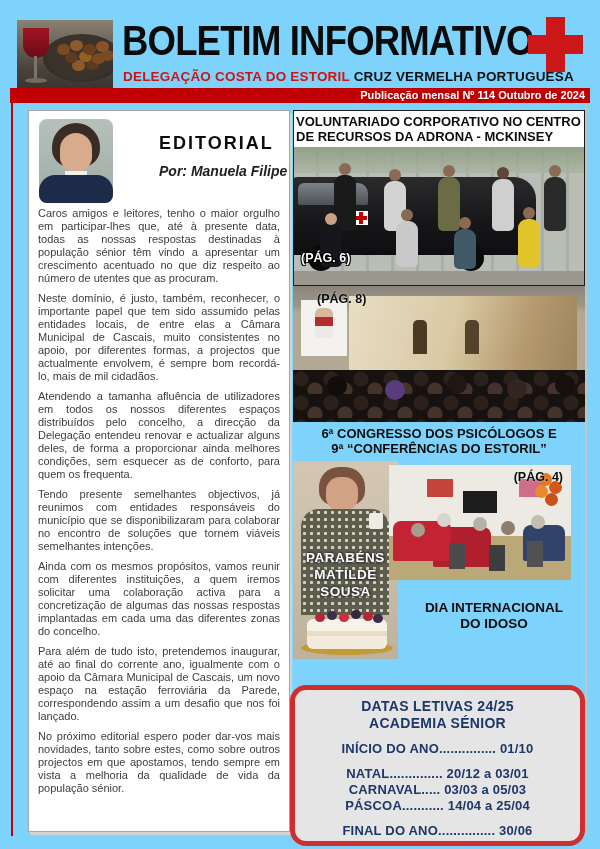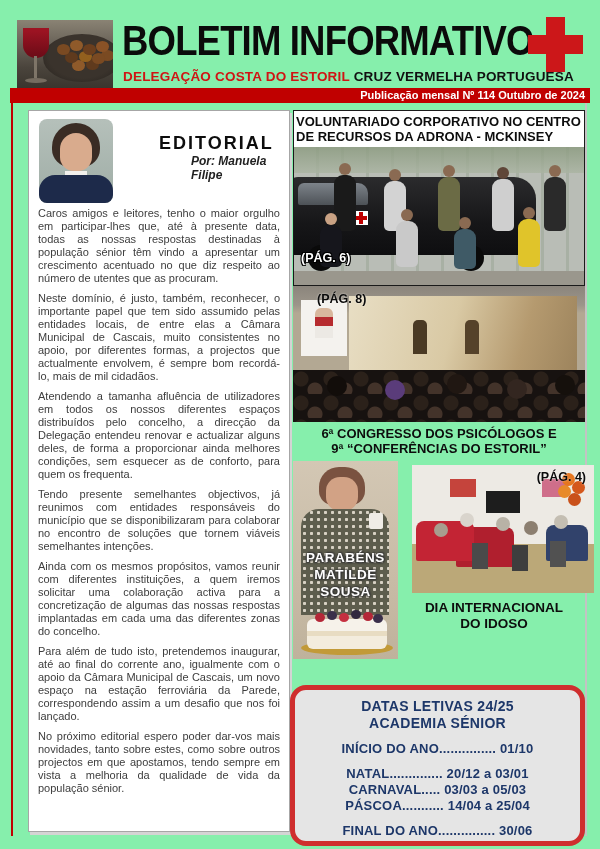--- a/index.html
+++ b/index.html
@@ -1,16 +1,16 @@
 <!DOCTYPE html>
 <html><head>
 <meta charset="utf-8">
 <style>
   html,body{margin:0;padding:0;background:#fff;}
-  .page{position:relative;width:600px;height:849px;background:#86efac;overflow:hidden;
+  .page{position:relative;width:600px;height:849px;background:#7dd3fc;overflow:hidden;
         font-family:"Liberation Sans","DejaVu Sans",sans-serif;}
 
   
   .chestnut-photo{position:absolute;left:17px;top:20px;width:96px;height:68px;overflow:hidden;
     background:linear-gradient(180deg,#8a8374 0%,#6e675c 30%,#4a443c 70%,#3a352e 100%);}
   .pan{position:absolute;left:26px;top:14px;width:78px;height:48px;border-radius:50%;
     background:radial-gradient(ellipse at 50% 45%,#3a332c 60%,#23201c 100%);}
   .chestnuts{position:absolute;left:40px;top:24px;width:13px;height:11px;border-radius:50%;background:#7a4a22;
     box-shadow:13px -4px 0 #8f5a2a,26px 0 0 #6b3f1e,39px -3px 0 #8a5226,8px 8px 0 #5f3a1d,
     22px 7px 0 #93601e,35px 9px 0 #7a4a22,15px 16px 0 #8f5a2a,29px 15px 0 #5f3a1d,44px 6px 0 #7a4a22;}
@@ -39,21 +39,21 @@
   
   .ed-box{position:absolute;left:28px;top:110px;width:262px;height:722px;background:#fff;
     border:1px solid #a6a6a6;box-shadow:2px 3px 0 #d4d4d4;box-sizing:border-box;}
   .portrait{position:absolute;left:10px;top:8px;width:74px;height:84px;border-radius:8px;overflow:hidden;
     background:linear-gradient(180deg,#b5c0ba 0%,#9fada6 100%);}
   .portrait .hair{position:absolute;left:13px;top:4px;width:48px;height:44px;border-radius:24px 24px 18px 18px;background:#3a2c24;}
   .portrait .face{position:absolute;left:21px;top:14px;width:32px;height:38px;border-radius:16px 16px 14px 14px;background:#d9ab8d;}
   .portrait .collar{position:absolute;left:26px;top:52px;width:22px;height:14px;background:#f2f0ec;}
   .portrait .blazer{position:absolute;left:0px;top:56px;width:74px;height:28px;border-radius:16px 16px 0 0;background:#1d2a4a;}
   .ed-heading{position:absolute;left:130px;top:22px;font-size:18px;font-weight:700;letter-spacing:2px;color:#0d0d0d;}
-  .ed-byline{position:absolute;left:130px;top:43px;font-size:12px;font-weight:700;font-style:italic;color:#222;margin-left:32px;}
+  .ed-byline{position:absolute;left:130px;top:52px;font-size:14px;font-weight:700;font-style:italic;color:#222;}
   .ed-text{position:absolute;left:9px;right:9px;top:96px;bottom:5px;overflow:hidden;}
   .ed-text p{margin:0 0 7px 0;font-size:11px;line-height:13px;color:#3d3d3d;text-align:justify;}
 
   
   .story1-box{position:absolute;left:293px;top:110px;width:292px;border:1px solid #1a1a1a;box-sizing:border-box;background:#fff;}
   .story1-headline{padding:3px 2px;text-align:left;font-size:13px;line-height:15px;font-weight:700;color:#0d0d0d;}
   .photo-van{position:relative;width:100%;height:138px;overflow:hidden;
     background:repeating-linear-gradient(90deg,#b9bdb6 0 22px,#a8b0a4 22px 25px);}
   .photo-van .trees{position:absolute;left:0;top:0;width:100%;height:26px;
     background:linear-gradient(180deg,#8a9a7e 0%,#aab4a2 100%);opacity:.8;}
@@ -103,21 +103,21 @@
   .mat-cup{position:absolute;left:76px;top:52px;width:14px;height:16px;border-radius:2px;background:#efece6;}
   .cake-plate{position:absolute;left:8px;top:180px;width:92px;height:14px;border-radius:50%;background:#c29a38;}
   .cake{position:absolute;left:14px;top:158px;width:80px;height:30px;border-radius:6px;
     background:linear-gradient(180deg,#f6f2ea 0 40%,#e8dcc2 40% 55%,#f3ecdd 55%);}
   .berries{position:absolute;left:22px;top:152px;width:10px;height:9px;border-radius:50%;background:#b42737;
     box-shadow:12px -2px 0 #3a2f4a,24px 0 0 #c63040,36px -3px 0 #32283f,48px -1px 0 #b42737,58px 1px 0 #3a2f4a;}
   .mat-overlay{position:absolute;left:0;top:88px;width:100%;text-align:center;
     font-size:13.5px;line-height:17px;font-weight:700;color:#fff;letter-spacing:.5px;
     text-shadow:1px 1px 2px #333,-1px 1px 2px #333,1px -1px 2px #333;}
 
-  .photo-idoso{position:absolute;left:412px;top:465px;width:182px;height:128px;overflow:hidden;
+  .photo-idoso{position:absolute;left:389px;top:465px;width:182px;height:115px;overflow:hidden;
     background:linear-gradient(180deg,#edeae4 0 62%,#bba878 62%);}
   .tv{position:absolute;left:74px;top:26px;width:34px;height:22px;background:#1d1d1d;}
   .frame-art{position:absolute;left:38px;top:14px;width:26px;height:18px;background:#c5443c;
     box-shadow:92px 0 0 #cf6e8a;}
   .flowers{position:absolute;left:150px;top:8px;width:13px;height:13px;border-radius:50%;background:#e6761f;
     box-shadow:10px 8px 0 #d4581c,-4px 12px 0 #e88a2a,6px 20px 0 #c9511a;}
   .sofa-red{position:absolute;left:4px;top:56px;width:58px;height:40px;border-radius:8px 8px 2px 2px;background:#c32434;
     box-shadow:40px 6px 0 #b01f2e;}
   .sofa-blue{position:absolute;left:134px;top:60px;width:42px;height:36px;border-radius:8px 8px 2px 2px;background:#31426b;}
   .idoso-heads{position:absolute;left:48px;top:48px;width:14px;height:14px;border-radius:50%;background:#d9d4cc;

